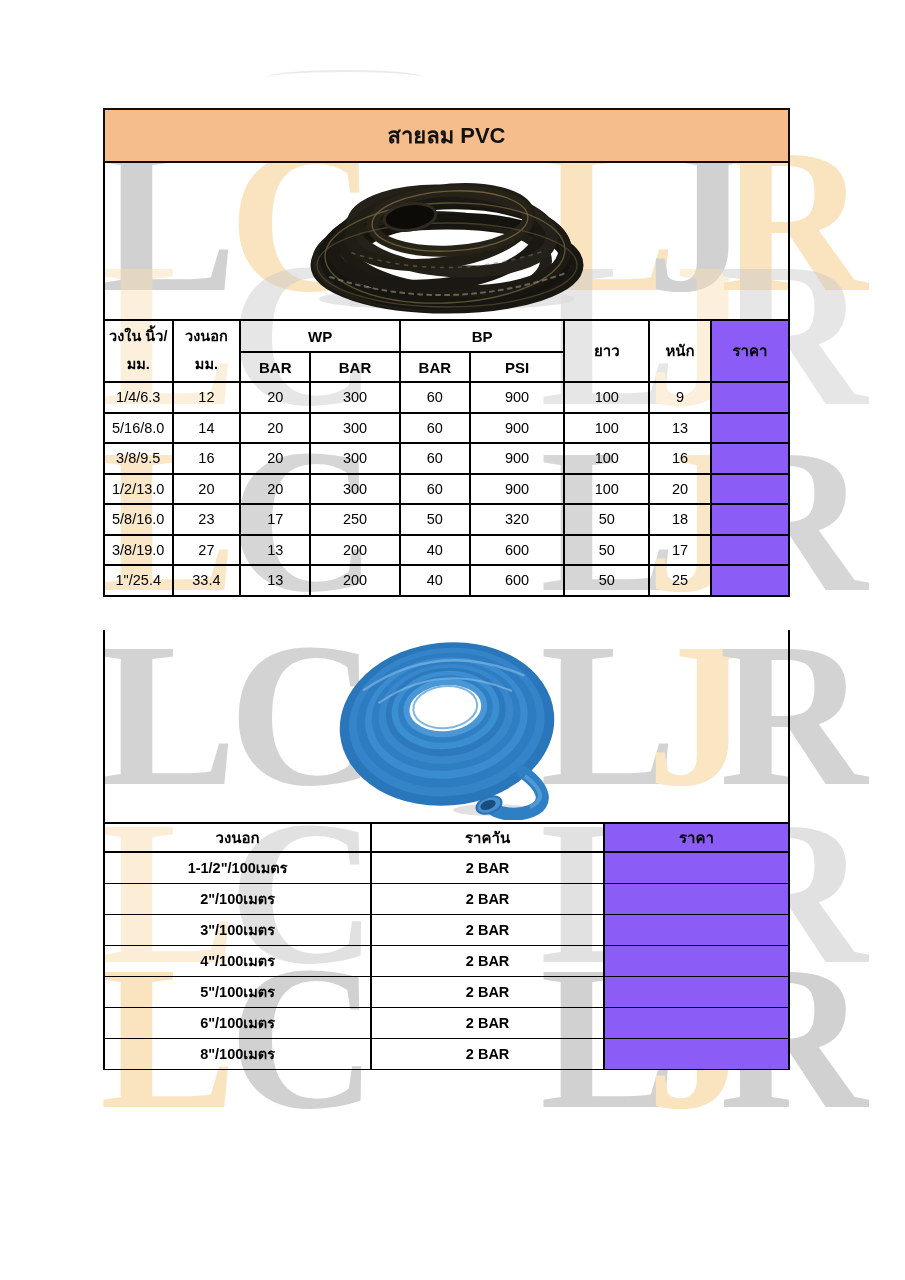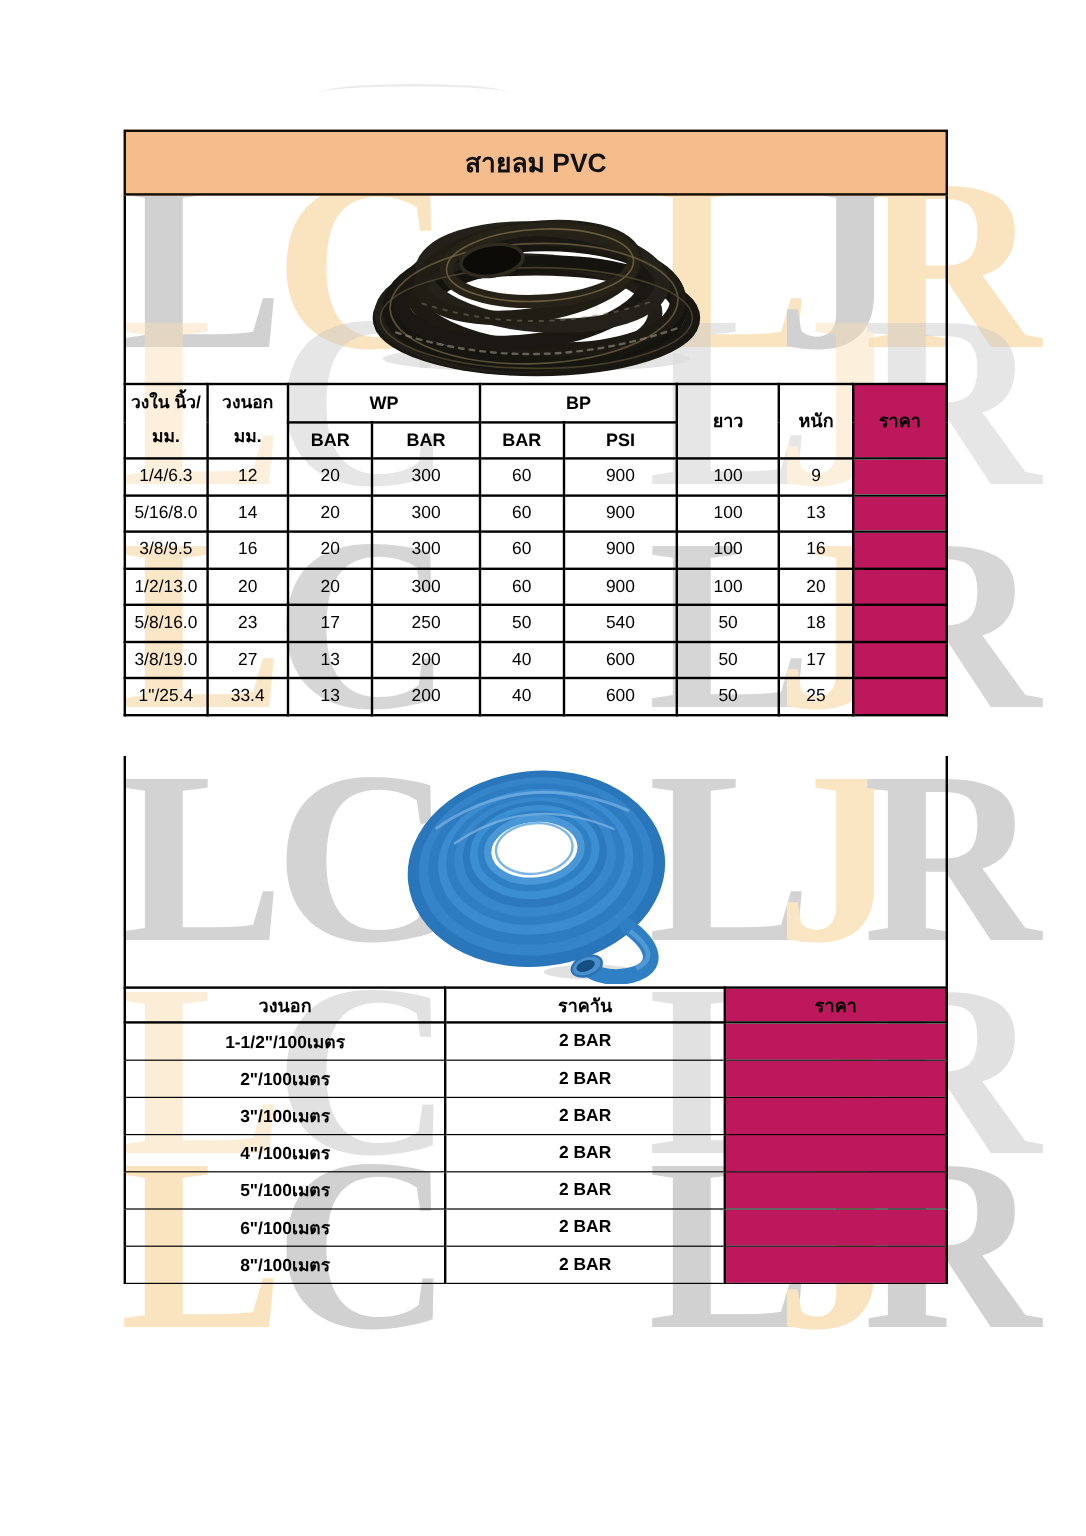--- a/index.html
+++ b/index.html
@@ -38,21 +38,21 @@
     vertical-align:middle;font-size:15px;overflow:hidden;white-space:nowrap;
   }
   th{font-weight:bold;}
   .t1 thead tr.top th{height:32px;}
   .t1 thead tr.sub th{height:30px;}
   .t1 th.twolines{white-space:normal;line-height:1.9;font-size:14.5px;}
   .t1 tbody td{height:30.5px;font-size:14.5px;font-weight:normal;}
   .t2 thead th{height:29px;}
   .t2 tbody td{height:31px;font-weight:bold;font-size:14.5px;
     border-top-width:1.5px;border-bottom-width:1.5px;}
-  .grey{background:#be185d;}
+  .grey{background:#8b5cf6;}
   svg{display:block;}
 </style>
 </head>
 <body>
 
 <div class="page">
 
   <div class="wm-layer" id="wm-layer">
       <div class="wm-row" style="top: 118px; opacity: 0.85;">
         <span class="wm-group left" style="left: 100px;"><span style="color: rgb(201, 201, 201);">L</span><span style="color: rgb(249, 224, 181);">C</span></span>
@@ -185,21 +185,21 @@
             <td>100</td>
             <td>20</td>
             <td class="grey"></td>
           </tr>
           <tr>
             <td>5/8/16.0</td>
             <td>23</td>
             <td>17</td>
             <td>250</td>
             <td>50</td>
-            <td>540</td>
+            <td>320</td>
             <td>50</td>
             <td>18</td>
             <td class="grey"></td>
           </tr>
           <tr>
             <td>3/8/19.0</td>
             <td>27</td>
             <td>13</td>
             <td>200</td>
             <td>40</td>

